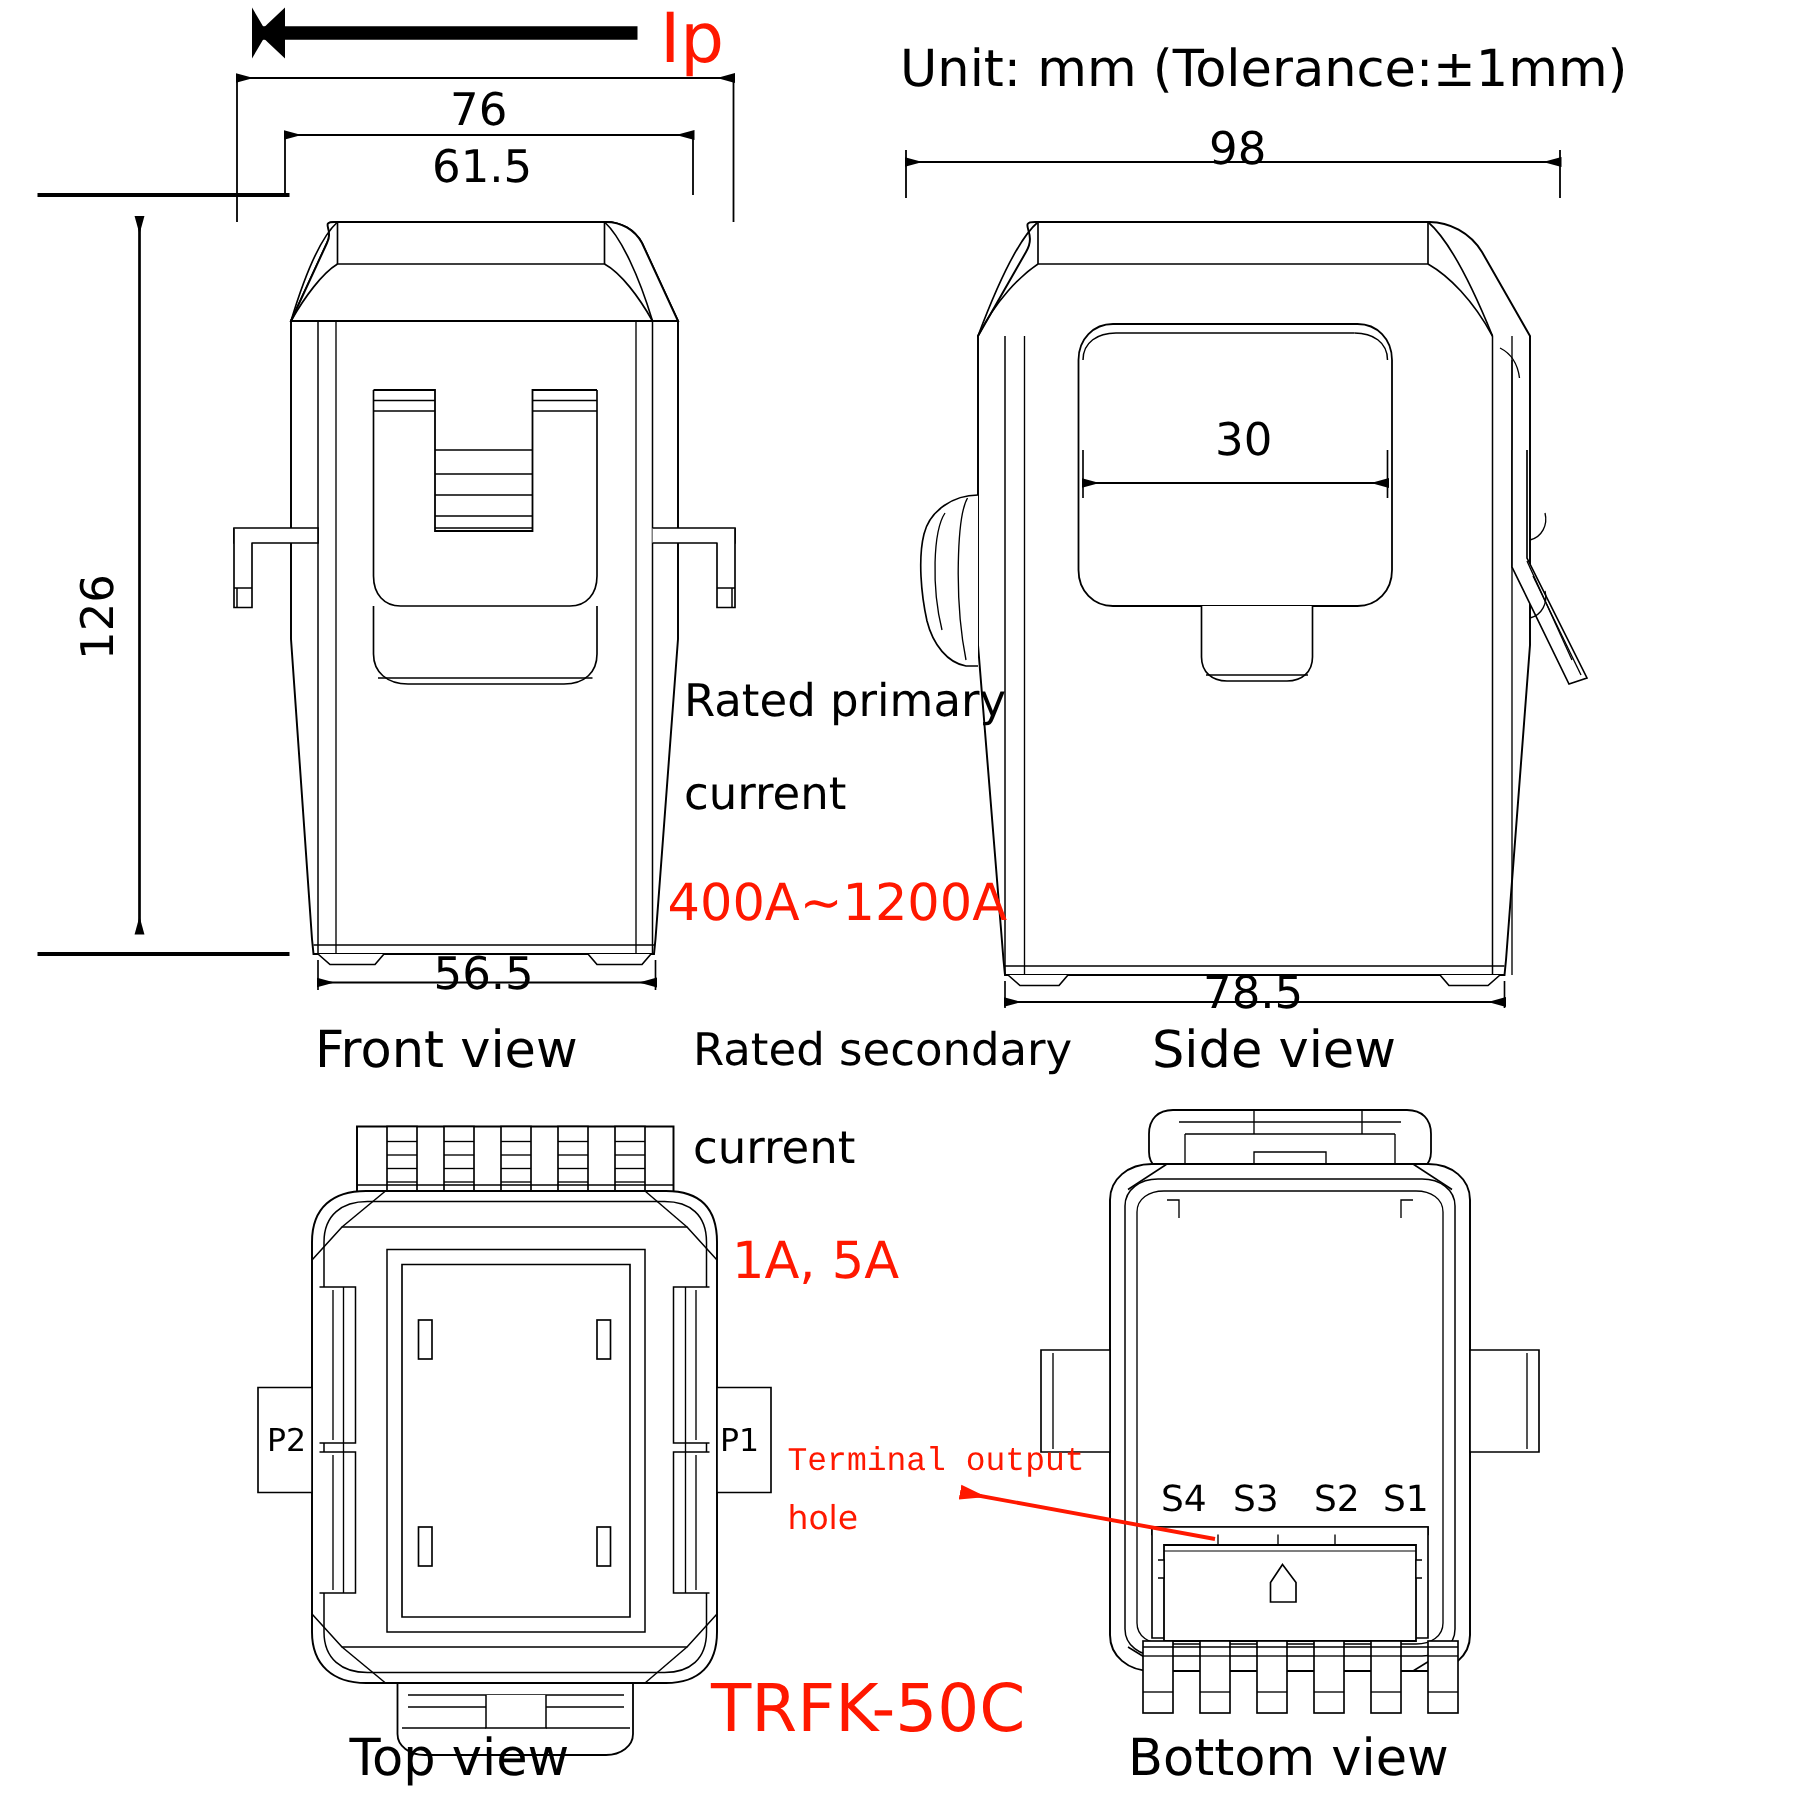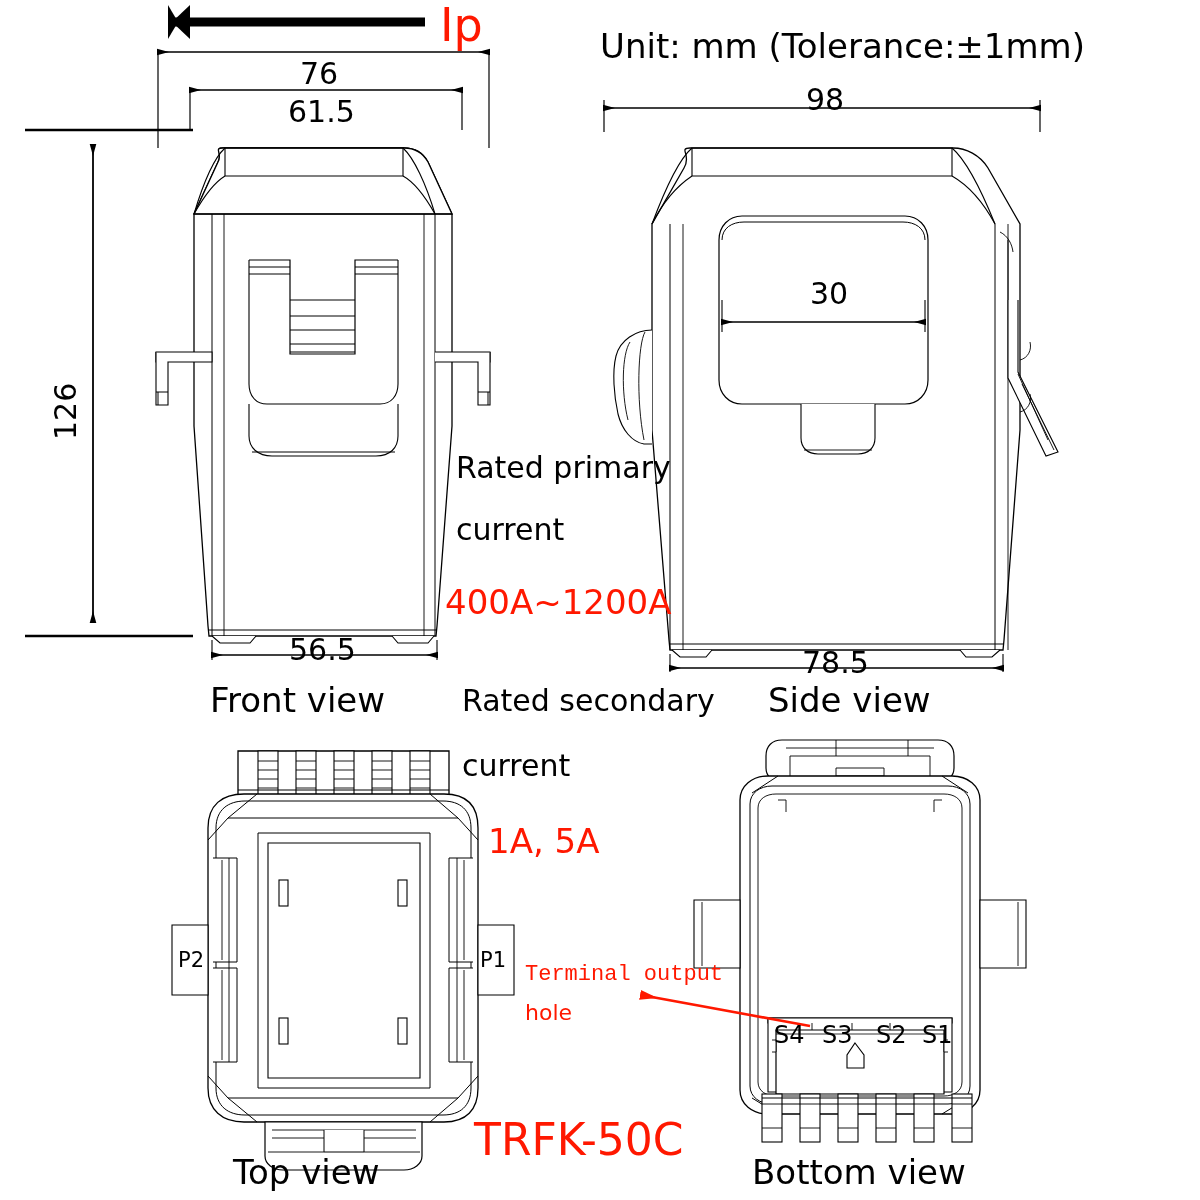--- a/index.html
+++ b/index.html
@@ -11,21 +11,21 @@
   .dim{font-size:30px;}
   .viewlbl{font-size:34px;text-align:center;}
   .spec{font-size:30px;}
   .specval{font-size:34px;}
   .model{font-size:44px;font-weight:400;}
   .unit{font-size:34px;}
   .ip{font-size:46px;font-weight:400;}
   .ann{font-size:22px;}
   .rot90{transform:rotate(-90deg);transform-origin:left top;}
   .pinlbl{font-size:21px;font-family:"DejaVu Sans",sans-serif;}
-  .slbl{font-size:24px;font-family:"DejaVu Sans",sans-serif;margin-top:36px;}
+  .slbl{font-size:24px;font-family:"DejaVu Sans",sans-serif;}
 </style>
 </head>
 <body>
 
 <div id="stage">
 
   <svg class="layer" viewBox="0 0 1200 1200">
     <defs>
       <marker id="arrIn" markerWidth="12" markerHeight="12" refX="11" refY="4" orient="auto" markerUnits="userSpaceOnUse">
         <path d="M0,4 L12,0.7 L12,7.3 Z" fill="#000"></path>

